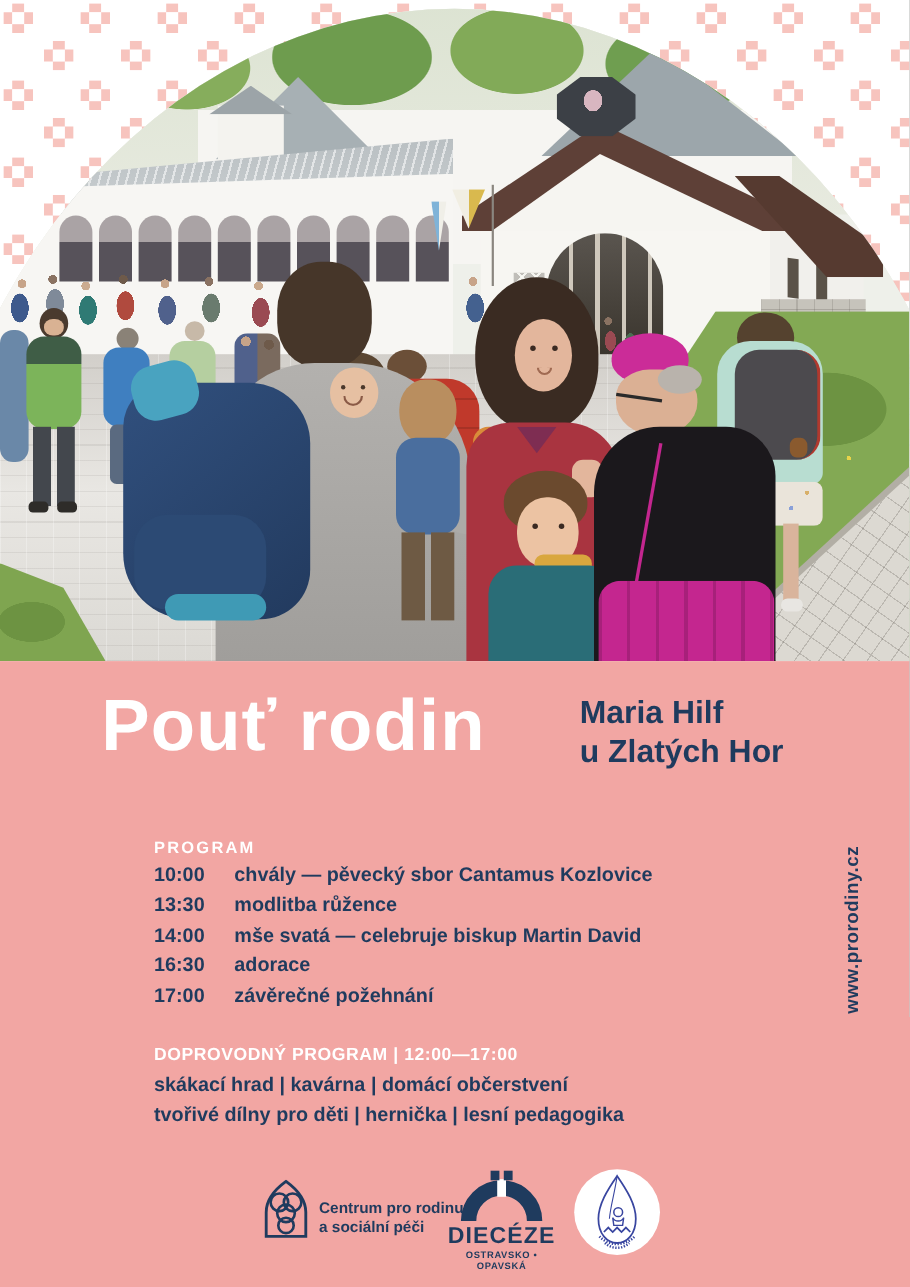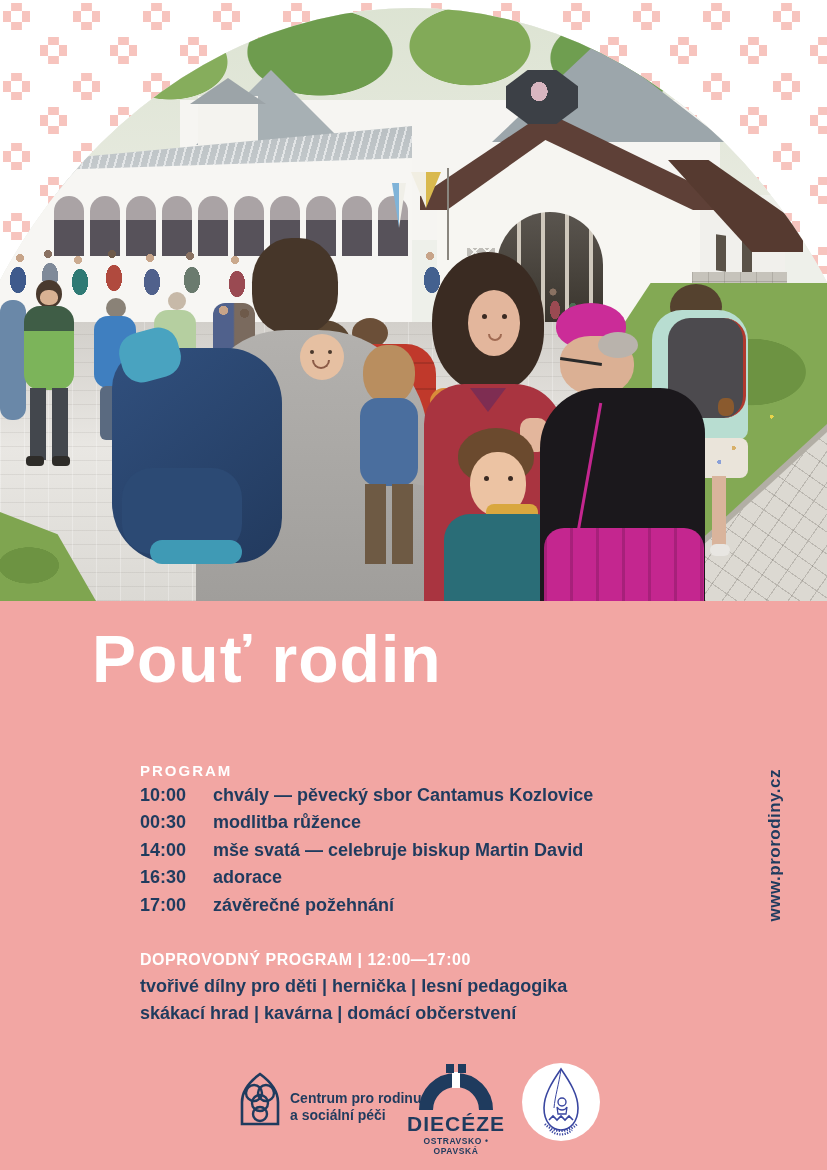--- a/index.html
+++ b/index.html
@@ -547,34 +547,38 @@
         <div class="bi-collar"></div>
         <div class="bi-body"></div>
         <div class="bi-piping"></div>
         <div class="bi-fascia"></div>
       </div>
     </div>
   </div>
 
   <div class="pink">
     <div class="title">Pouť rodin</div>
+    <div class="loc">
+      <div style="position:static">Maria Hilf</div>
+      <div style="position:static">u Zlatých Hor</div>
+    </div>
 
     <div class="prog-head">PROGRAM</div>
     <div class="prog-list">
       <div><span class="prog-time">10:00</span><span>chvály — pěvecký sbor Cantamus Kozlovice</span></div>
-      <div><span class="prog-time">00:30</span><span>modlitba růžence</span></div>
+      <div><span class="prog-time">13:30</span><span>modlitba růžence</span></div>
       <div><span class="prog-time">14:00</span><span>mše svatá — celebruje biskup Martin David</span></div>
       <div><span class="prog-time">16:30</span><span>adorace</span></div>
       <div><span class="prog-time">17:00</span><span>závěrečné požehnání</span></div>
     </div>
 
     <div class="side-head">DOPROVODNÝ PROGRAM | 12:00—17:00</div>
     <div class="side-list">
+      <div>skákací hrad | kavárna | domácí občerstvení</div>
       <div>tvořivé dílny pro děti | hernička | lesní pedagogika</div>
-      <div>skákací hrad | kavárna | domácí občerstvení</div>
     </div>
 
     <div class="site-vertical">www.prorodiny.cz</div>
 
     <svg class="logo-centrum-icon" viewBox="0 0 44 54">
       <path d="M22 2 C11 10 4 20 4 30 L4 52 L40 52 L40 30 C40 20 33 10 22 2 Z" fill="none" stroke="#1f3b5e" stroke-width="2.6"></path>
       <circle cx="16" cy="21" r="8" fill="none" stroke="#1f3b5e" stroke-width="2.4"></circle>
       <circle cx="28" cy="21" r="8" fill="none" stroke="#1f3b5e" stroke-width="2.4"></circle>
       <circle cx="22" cy="31" r="8" fill="none" stroke="#1f3b5e" stroke-width="2.4"></circle>
       <circle cx="22" cy="42" r="7" fill="none" stroke="#1f3b5e" stroke-width="2.4"></circle>

